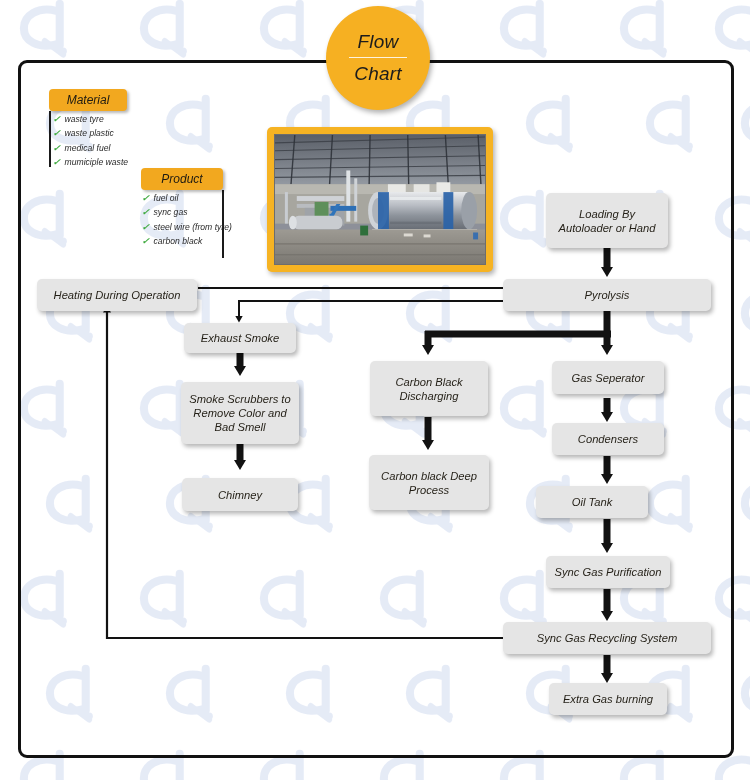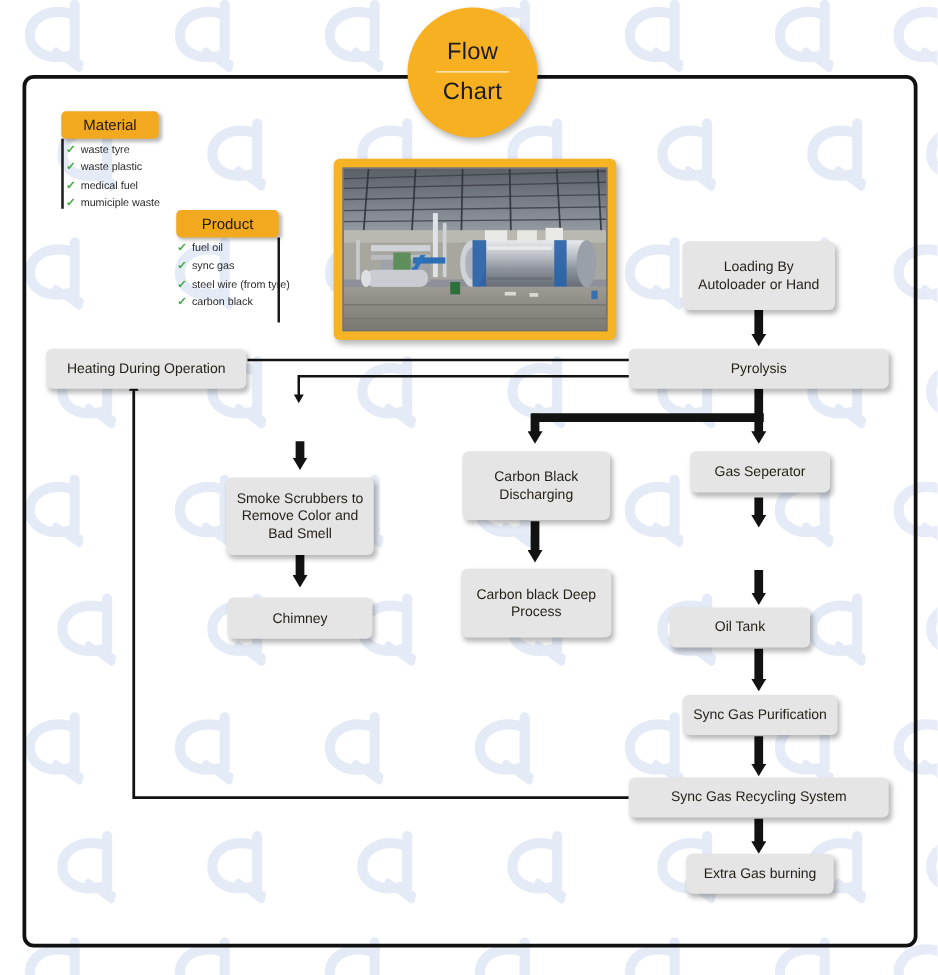--- a/index.html
+++ b/index.html
@@ -6,20 +6,21 @@
   html, body {
     width: 750px; height: 780px;
     background: #ffffff;
     font-family: "Liberation Sans", sans-serif;
     overflow: hidden;
   }
   #stage {
     position: relative;
     width: 634px; height: 780px;
     background: #ffffff;
+    font-style: italic;
   }
 
   
   #watermarks {
     position: absolute; inset: 0;
     pointer-events: none;
     z-index: 0;
   }
   .wm {
     position: absolute;
@@ -985,31 +986,33 @@
       </svg>
     </div>
   </div>
 
   <div class="node" style="left:546px; top:193px; width:122px; height:55px;">Loading By Autoloader or Hand</div>
 
   <div class="node" style="left:503px; top:279px; width:208px; height:32px;">Pyrolysis</div>
 
   <div class="node" style="left:37px; top:279px; width:160px; height:32px;">Heating During Operation</div>
 
+  <div class="node" style="left:184px; top:323px; width:112px; height:30px;">Exhaust Smoke</div>
 
   <div class="node" style="left:181px; top:382px; width:118px; height:62px;">Smoke Scrubbers to Remove Color and Bad Smell</div>
 
   <div class="node" style="left:182px; top:478px; width:116px; height:33px;">Chimney</div>
 
   <div class="node" style="left:369px; top:455px; width:120px; height:55px;">Carbon black Deep Process</div>
 
   <div class="node" style="left:370px; top:361px; width:118px; height:55px;">Carbon Black Discharging</div>
 
   <div class="node" style="left:552px; top:361px; width:112px; height:33px;">Gas Seperator</div>
 
+  <div class="node" style="left:552px; top:423px; width:112px; height:32px;">Condensers</div>
 
   <div class="node" style="left:536px; top:486px; width:112px; height:32px;">Oil Tank</div>
 
   <div class="node" style="left:546px; top:556px; width:124px; height:32px;">Sync Gas Purification</div>
 
   <div class="node" style="left:503px; top:622px; width:208px; height:32px;">Sync Gas Recycling System</div>
 
   <div class="node" style="left:549px; top:683px; width:118px; height:32px;">Extra Gas burning</div>
 
 </div>

